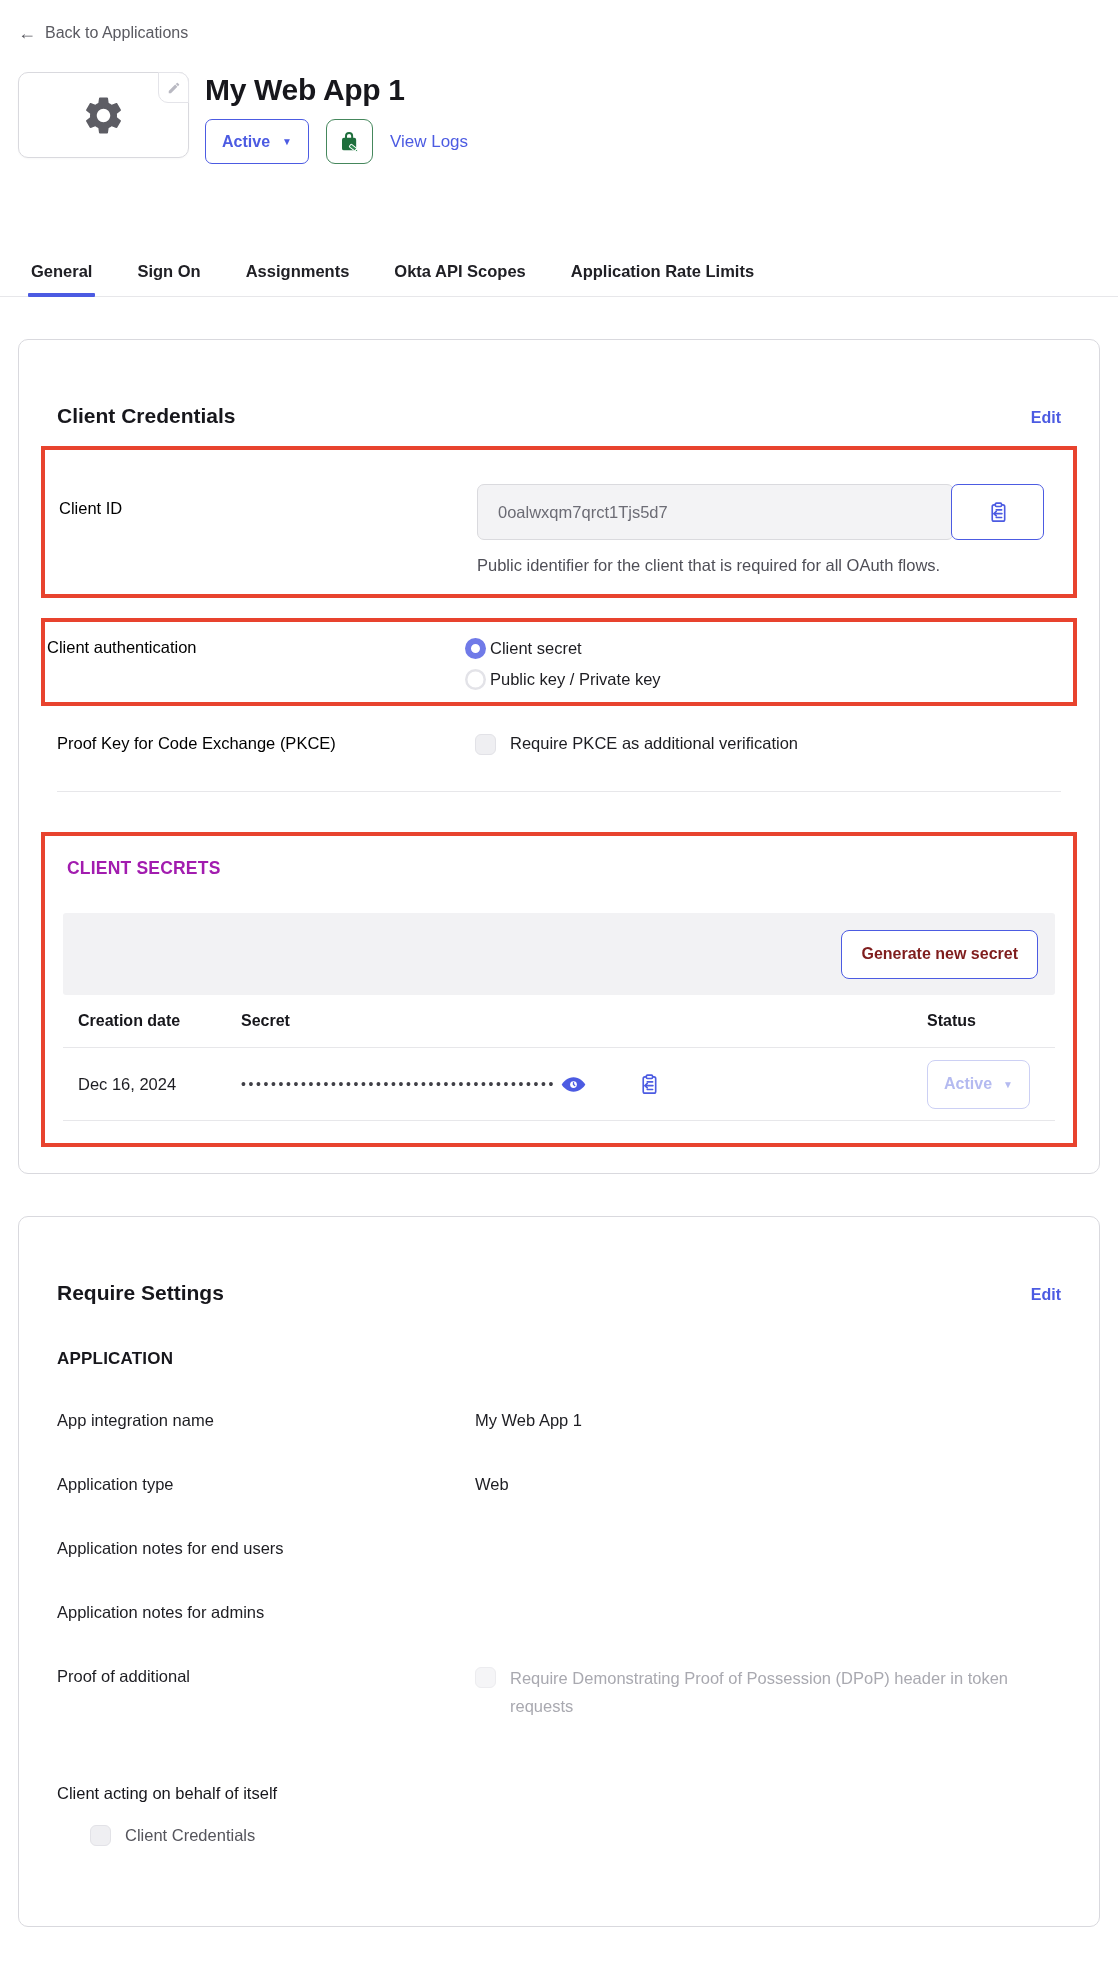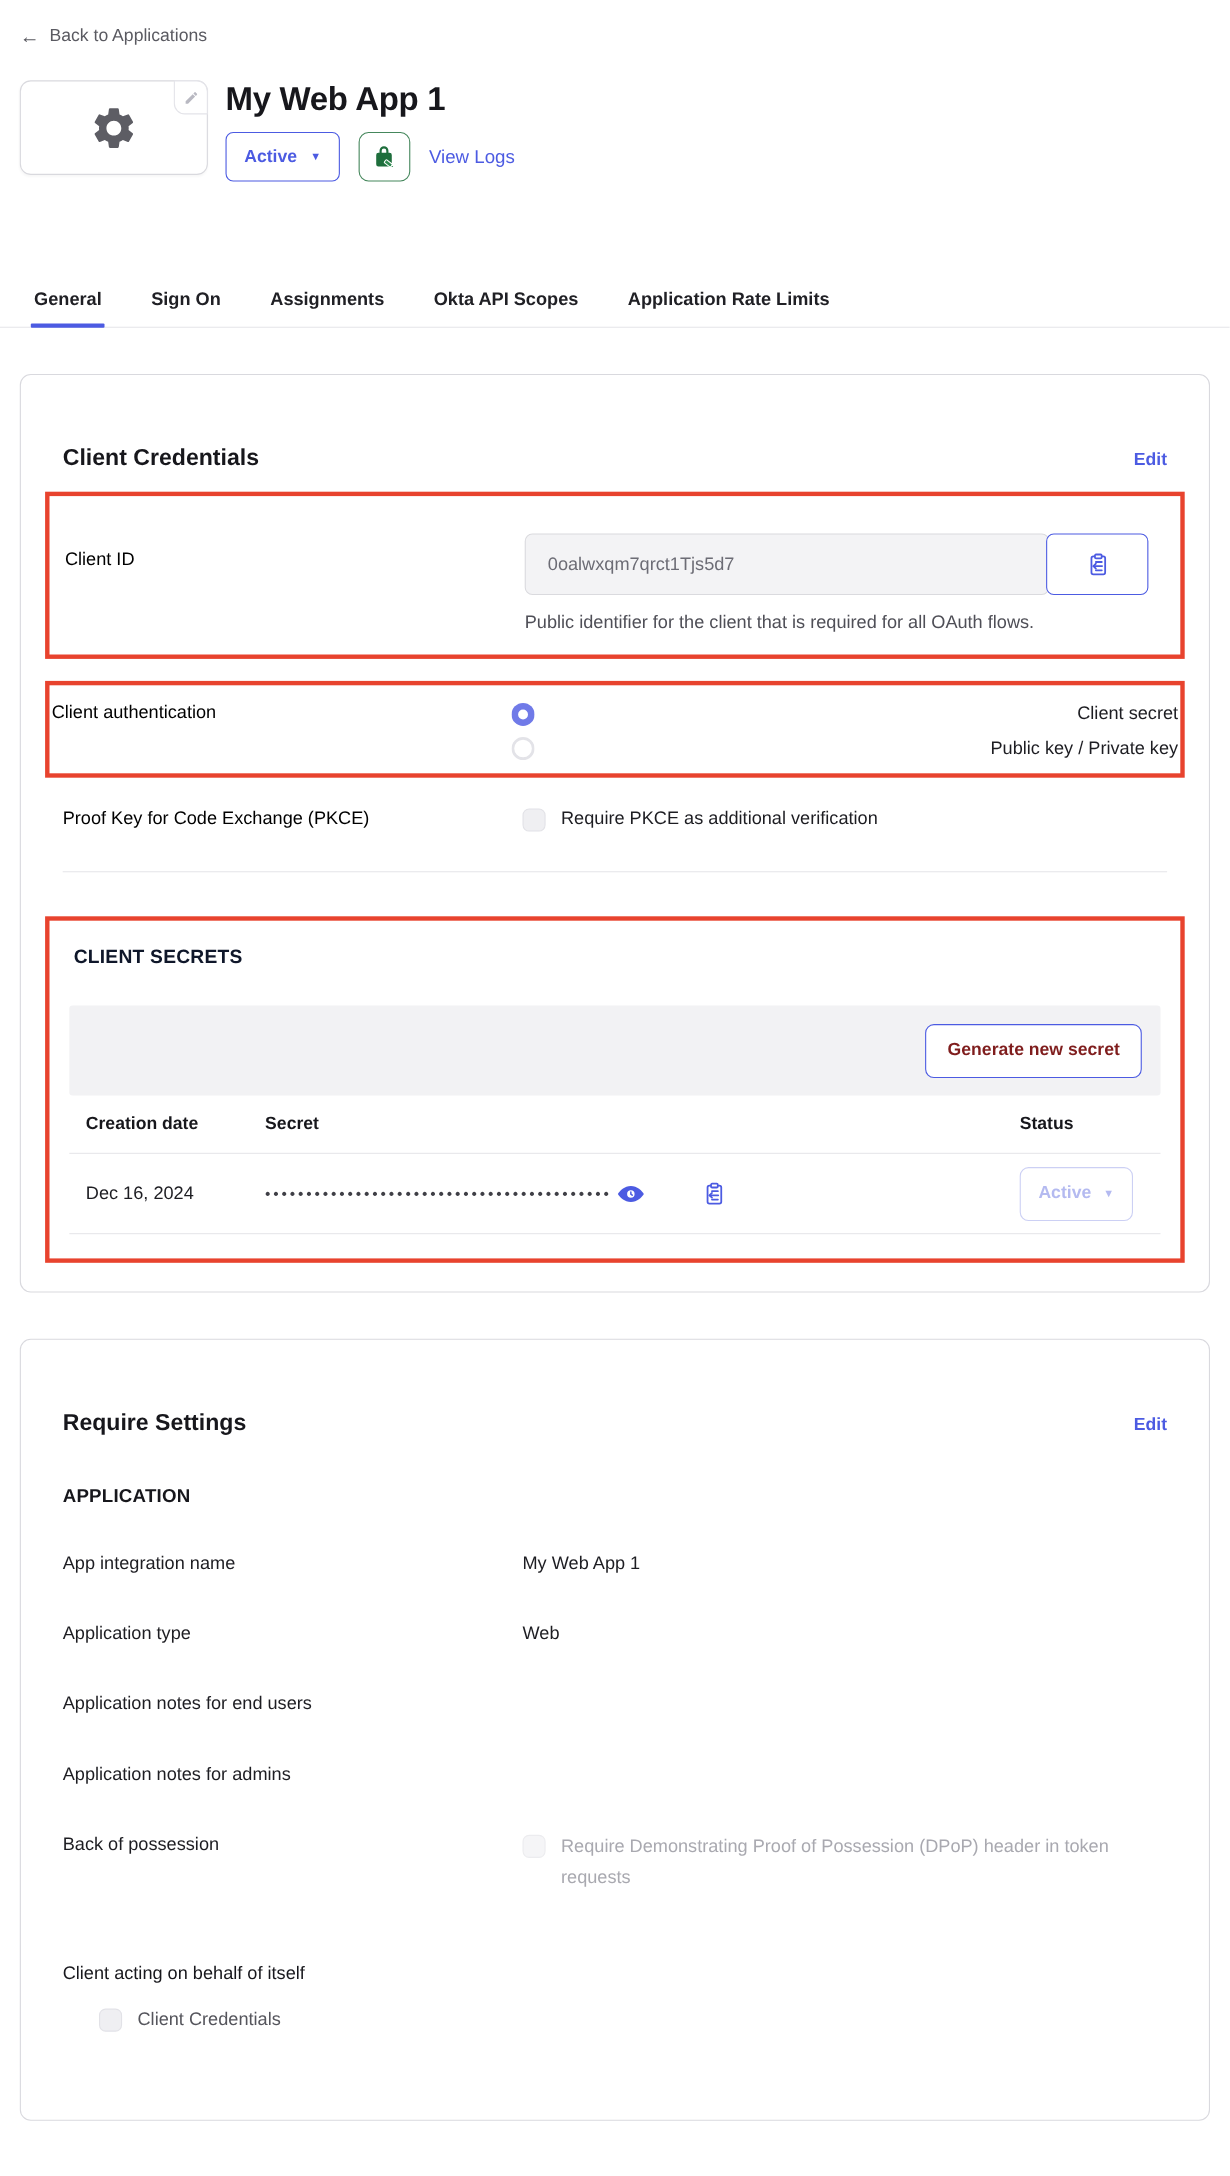--- a/index.html
+++ b/index.html
@@ -87,39 +87,39 @@
     background:#f3f3f5; border:1px solid #dadade; border-radius:7px;
     padding:0 20px; font-size:16.5px; color:#6c6c75; font-family:inherit;
   }
   .copy-btn {
     width:93px; height:56px; margin-left:-3px; flex-shrink:0;
     background:#fff; border:1px solid #4c5be2; border-radius:7px;
     display:flex; align-items:center; justify-content:center; cursor:pointer;
   }
   .help { margin:12px 0 0; max-width:470px; font-size:16.5px; color:#4f4f57; line-height:1.6; }
 
-  .radio-option { display:flex; align-items:center; gap:17px; font-size:16.5px; color:#1d1d22;justify-content:space-between; }
+  .radio-option { display:flex; align-items:center; gap:4px; font-size:16.5px; color:#1d1d22; }
   .radio-option + .radio-option { margin-top:10px; }
   .radio { width:21px; height:21px; border-radius:50%; background:#fff; flex-shrink:0; }
   .radio.selected { box-shadow:inset 0 0 0 6px #707ae8; }
   .radio.unselected { box-shadow:inset 0 0 0 2.5px #e3e3e8; }
 
   .checkbox {
     width:21px; height:21px; border-radius:6px; flex-shrink:0;
     background:#efeff2; border:1px solid #e2e2e7;
   }
   .checkbox.disabled { background:#f5f5f7; border-color:#ececef; }
   .check-option { display:flex; align-items:flex-start; gap:14px; font-size:16.5px; }
 
   .pkce-row { margin-top:28px; }
 
   .divider { border:none; border-top:1px solid #e7e7ea; margin:36px 0 40px; }
 
   
-  .secrets-title { margin:0 0 34px 4px; font-size:17.5px; font-weight:700; color:#0f172a; letter-spacing:0.2px; }
+  .secrets-title { margin:0 0 34px 4px; font-size:17.5px; font-weight:700; color:#a21caf; letter-spacing:0.2px; }
   .toolbar {
     height:82px; background:#f2f2f4; border-radius:3px;
     display:flex; align-items:center; justify-content:flex-end; padding-right:17px;
   }
   .generate-btn {
     height:49px; padding:0 19px; background:#fff; cursor:pointer;
     border:1px solid #4c5be2; border-radius:8px;
     color:#7f1d1d; font-weight:700; font-size:16px; font-family:inherit;
   }
   .tbl-header, .tbl-row { display:flex; align-items:center; border-bottom:1px solid #e7e7ea; }
@@ -323,21 +323,21 @@
     <div class="gs-row">
       <div class="gs-label">Application notes for end users</div>
       <div class="gs-value"></div>
     </div>
     <div class="gs-row">
       <div class="gs-label">Application notes for admins</div>
       <div class="gs-value"></div>
     </div>
 
     <div class="gs-row" style="margin-bottom:58px;">
-      <div class="gs-label">Back of possession</div>
+      <div class="gs-label">Proof of additional</div>
       <div class="gs-value">
         <div class="check-option">
           <span class="checkbox disabled"></span>
           <span class="dpop-text">Require Demonstrating Proof of Possession (DPoP) header in token requests</span>
         </div>
       </div>
     </div>
 
     <div class="gs-row grant-row">
       <div class="gs-value">

